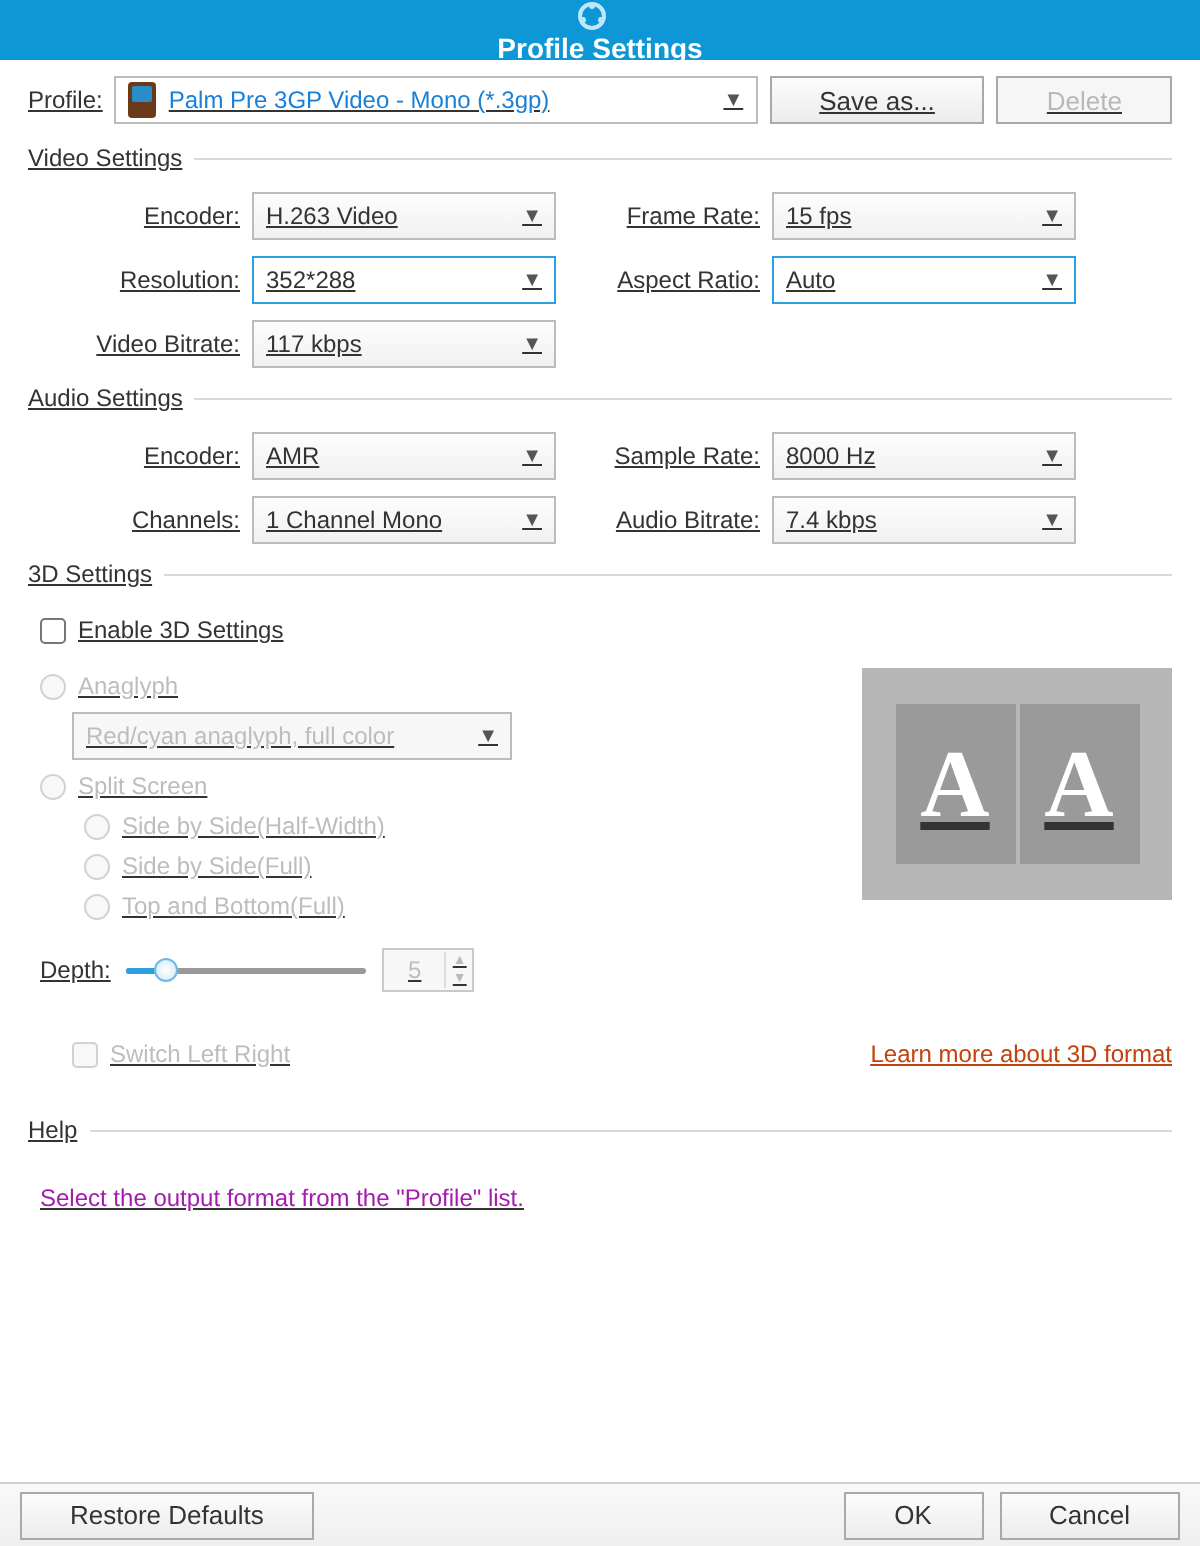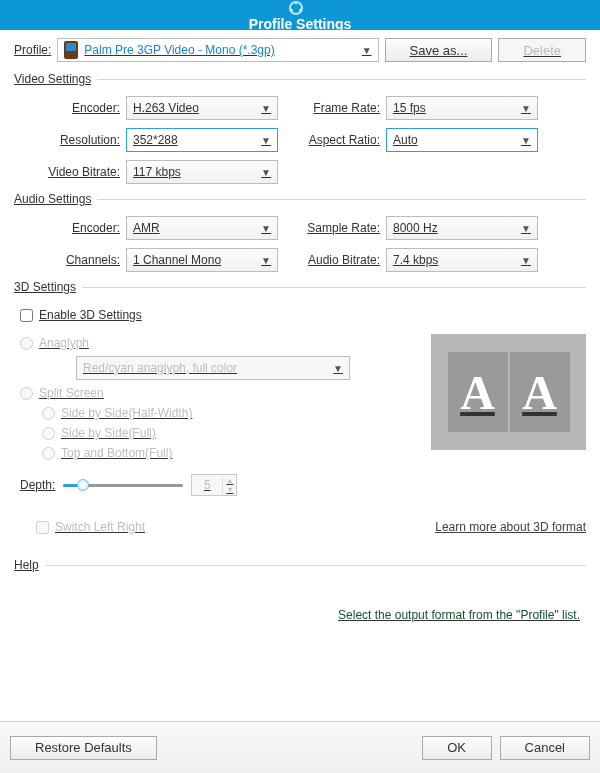--- a/index.html
+++ b/index.html
@@ -24,21 +24,21 @@
 fieldset legend { color: #333; font-size: 12px; padding-right: 6px; }
 
 .grid { display: grid; grid-template-columns: 100px 152px 96px 152px; column-gap: 6px; row-gap: 8px; align-items: center; margin-left: 6px; }
 .grid .lbl { text-align: right; color: #333; white-space: nowrap; }
 .dd { height: 24px; border: 1px solid #bcbcbc; display: flex; align-items: center; padding: 0 6px; background: linear-gradient(#fdfdfd,#f1f1f1); cursor: pointer; }
 .dd .val { flex: 1; color: #333; white-space: nowrap; overflow: hidden; }
 .dd .chev { color: #555; font-size: 10px; margin-left: 4px; }
 .dd.highlight { border-color: #2ea0e0; background: #fff; }
 .dd.disabled { color: #bdbdbd; background: #f7f7f7; cursor: default; }
 .dd.disabled .val { color: #bdbdbd; }
-.dd.wide { width: 274px; margin-left: 40px; }
+.dd.wide { width: 220px; }
 
 .cb-row { display: flex; align-items: center; gap: 6px; margin: 4px 0 8px 6px; }
 input[type=checkbox], input[type=radio] { width: 13px; height: 13px; }
 .cb-row.disabled, .radio-row.disabled { color: #bdbdbd; }
 .cb-row.disabled input, .radio-row.disabled input { accent-color: #ccc; }
 .radio-row { display: flex; align-items: center; gap: 6px; margin: 6px 0 6px 6px; }
 .sub { margin-left: 22px; }
 
 .threeD-flex { display: flex; gap: 20px; }
 .threeD-left { flex: 1; }
@@ -48,25 +48,25 @@
 .depth-row { display: flex; align-items: center; gap: 8px; margin: 8px 0 6px 6px; }
 .slider { position: relative; width: 120px; height: 16px; }
 .slider .track { position: absolute; top: 7px; left: 0; right: 0; height: 3px; background: #999; border-radius: 2px; }
 .slider .fill { position: absolute; top: 7px; left: 0; width: 20px; height: 3px; background: #2ea0e0; border-radius: 2px; }
 .slider .thumb { position: absolute; top: 2px; left: 14px; width: 12px; height: 12px; border-radius: 50%; background: radial-gradient(#fff,#cfe8f6); border: 1px solid #6bb9e6; }
 .spin { width: 46px; height: 22px; border: 1px solid #c9c9c9; display: flex; align-items: center; background: #f7f7f7; }
 .spin .sval { flex: 1; text-align: center; color: #bdbdbd; }
 .spin .arrows { width: 14px; display: flex; flex-direction: column; font-size: 7px; color: #bbb; text-align: center; line-height: 9px; border-left: 1px solid #ddd; }
 
 .sw-row { display: flex; align-items: center; margin: 8px 0 0 6px; }
-.link { color: #404040; text-decoration: underline; cursor: pointer; }
-
-.help-text { margin: 26px 6px; color: #14532d; text-align: right; }
-
-.footer { height: 52px; border-top: 1px solid #d0d0d0; background: linear-gradient(#f9f9f9,#efefef); display: flex; align-items: center; padding: 0 10px; gap: 8px; position: absolute; bottom: 0; left: 0; right: 0; }
+.link { color: #c2410c; text-decoration: underline; cursor: pointer; }
+
+.help-text { margin: 10px 6px; color: #a21caf; }
+
+.footer { height: 32px; border-top: 1px solid #d0d0d0; background: linear-gradient(#f9f9f9,#efefef); display: flex; align-items: center; padding: 0 10px; gap: 8px; position: absolute; bottom: 0; left: 0; right: 0; }
 .footer .spacer { flex: 1; }
 .footer .btn { min-width: 70px; }
 .footer .restore { min-width: 110px; }
 
 .devicon { width: 14px; height: 18px; background: #6b3a1a; border-radius: 2px; position: relative; }
 .devicon::after { content:""; position:absolute; top:2px; left:2px; right:2px; height:8px; background:#2a8cc9; border-radius:1px; }
 </style>
 </head>
 <body>
 

